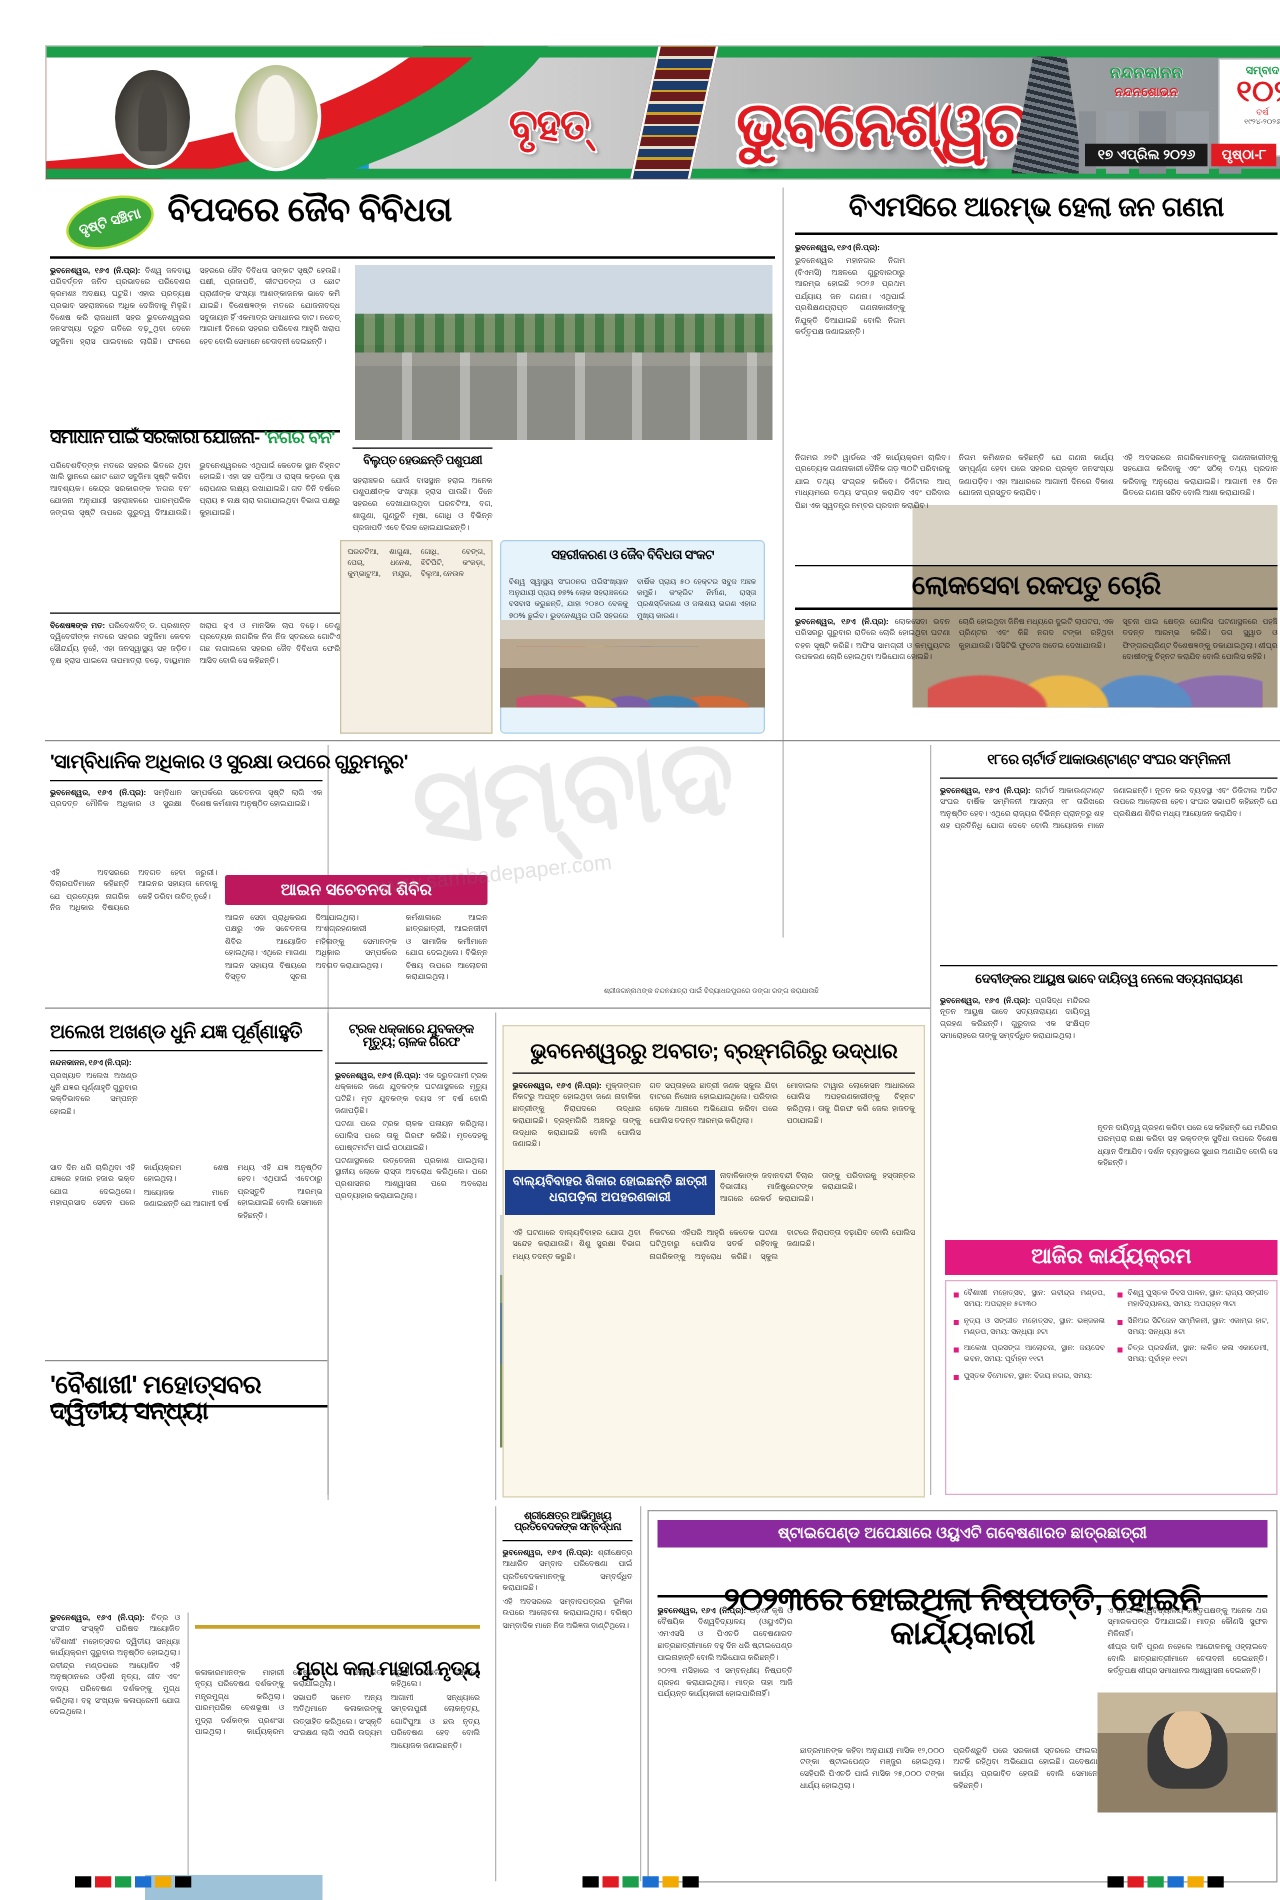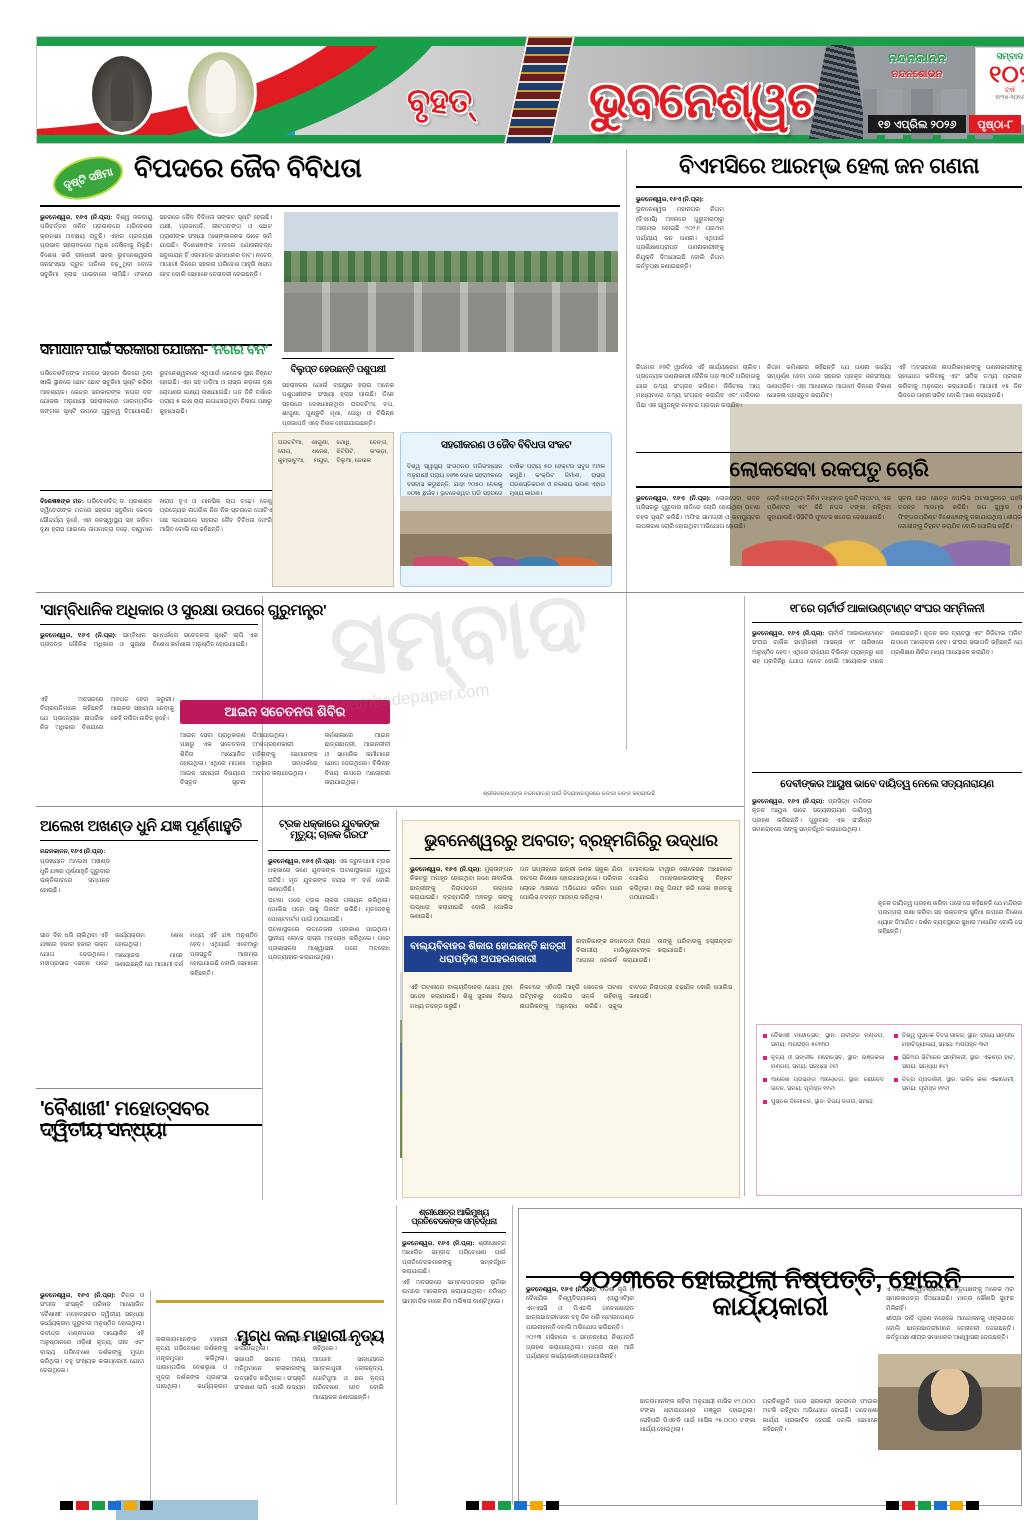--- a/index.html
+++ b/index.html
@@ -473,20 +473,21 @@
     <div>ଧରାପଡ଼ିଲା ଅପହରଣକାରୀ</div>
   </div>
 
   <div class="blk body-col" style="left:576px; top:936px; width:156px; height:40px; column-count:2;">ନାବାଳିକାଙ୍କ ଜବାନବନ୍ଦୀ ବିଚାର ବିଭାଗୀୟ ମାଜିଷ୍ଟ୍ରେଟଙ୍କ ଆଗରେ ରେକର୍ଡ କରାଯାଇଛି। ତାଙ୍କୁ ପରିବାରକୁ ହସ୍ତାନ୍ତର କରାଯାଇଛି।</div>
 
   <div class="blk body-col" style="left:410px; top:982px; width:322px; height:210px; column-count:3;">
     <p>ଏହି ଘଟଣାରେ ବାଲ୍ୟବିବାହର ଯୋଗ ଥିବା ସନ୍ଦେହ କରାଯାଉଛି। ଶିଶୁ ସୁରକ୍ଷା ବିଭାଗ ମଧ୍ୟ ତଦନ୍ତ କରୁଛି।</p>
     <p>ନିକଟରେ ଏହିପରି ଆହୁରି କେତେକ ଘଟଣା ଘଟିଥିବାରୁ ପୋଲିସ ସତର୍କ ରହିବାକୁ ନାଗରିକଙ୍କୁ ଅନୁରୋଧ କରିଛି। ସ୍କୁଲ ବାଟରେ ନିରାପତ୍ତା ବଢ଼ାଯିବ ବୋଲି ପୋଲିସ ଜଣାଇଛି।</p>
   </div>
 
+  <div class="blk bar-pink" style="left:756px; top:992px; width:266px; height:28px; font-size:17px; padding-top:3px;">ଆଜିର କାର୍ଯ୍ୟକ୍ରମ</div>
   <div class="blk" style="left:756px; top:1024px; width:266px; height:172px; border:1px solid #e2a9c8; padding:6px;">
     <ul class="ev-list" style="column-count:2; column-gap:10px;">
       <li>ବୈଶାଖୀ ମହୋତ୍ସବ, ସ୍ଥାନ: ରବୀନ୍ଦ୍ର ମଣ୍ଡପ, ସମୟ: ଅପରାହ୍ନ ୫ଟା୩୦</li>
       <li>ନୃତ୍ୟ ଓ ସଙ୍ଗୀତ ମହୋତ୍ସବ, ସ୍ଥାନ: ଭଞ୍ଜକଳା ମଣ୍ଡପ, ସମୟ: ସନ୍ଧ୍ୟା ୬ଟା</li>
       <li>ଆଲେଖ ପ୍ରସଙ୍ଗ ଆଲୋଚନା, ସ୍ଥାନ: ଜୟଦେବ ଭବନ, ସମୟ: ପୂର୍ବାହ୍ନ ୧୧ଟା</li>
       <li>ପୁସ୍ତକ ବିମୋଚନ, ସ୍ଥାନ: ବିଜୟ ନଗର, ସମୟ:</li>
       <li>ବିଶ୍ୱ ପୁସ୍ତକ ଦିବସ ପାଳନ, ସ୍ଥାନ: ରାଜ୍ୟ ସଙ୍ଗୀତ ମହାବିଦ୍ୟାଳୟ, ସମୟ: ଅପରାହ୍ନ ୩ଟା</li>
       <li>ସିନିଅର ସିଟିଜେନ ସମ୍ମିଳନୀ, ସ୍ଥାନ: ଏକାମ୍ର ହାଟ, ସମୟ: ସନ୍ଧ୍ୟା ୫ଟା</li>
       <li>ଚିତ୍ର ପ୍ରଦର୍ଶନୀ, ସ୍ଥାନ: ଲଳିତ କଳା ଏକାଡେମୀ, ସମୟ: ପୂର୍ବାହ୍ନ ୧୧ଟା</li>
     </ul>
@@ -519,20 +520,21 @@
   <div class="blk" style="left:402px; top:1232px; width:104px; height:1px;">
       <div class="rule-thin"></div>
     </div>
   <div class="blk body-col" style="left:402px; top:1238px; width:104px; height:264px;">
     <p><span class="lede">ଭୁବନେଶ୍ୱର, ୧୬ଏ (ନି.ପ୍ର):</span>
        <span>ଶ୍ରୀକ୍ଷେତ୍ର ଆଧାରିତ ସମ୍ବାଦ ପରିବେଷଣା ପାଇଁ ପ୍ରତିବେଦକମାନଙ୍କୁ ସମ୍ବର୍ଦ୍ଧିତ କରାଯାଇଛି।</span></p>
     <p>ଏହି ଅବସରରେ ସମ୍ବାଦପତ୍ରର ଭୂମିକା ଉପରେ ଆଲୋଚନା କରାଯାଇଥିଲା। ବରିଷ୍ଠ ସାମ୍ବାଦିକ ମାନେ ନିଜ ଅଭିଜ୍ଞତା ବାଣ୍ଟିଥିଲେ।</p>
   </div>
 
   <div class="blk" style="left:518px; top:1208px; width:504px; height:298px; border:1px solid #999;"></div>
+  <div class="blk bar-purple" style="left:526px; top:1216px; width:488px; height:22px; font-size:12.5px; padding-top:3px;">ଷ୍ଟାଇପେଣ୍ଡ ଅପେକ୍ଷାରେ ଓୟୁଏଟି ଗବେଷଣାରତ ଛାତ୍ରଛାତ୍ରୀ</div>
   <div class="blk hl-main" style="left:526px; top:1242px; width:488px; font-size:26px; text-align:center;margin-top:24px;">୨୦୨୩ରେ ହୋଇଥିଲା ନିଷ୍ପତ୍ତି, ହୋଇନି କାର୍ଯ୍ୟକାରୀ</div>
   <div class="blk" style="left:526px; top:1276px; width:488px; height:2px;">
       <div class="rule"></div>
     </div>
 
   <div class="blk body-col" style="left:526px; top:1284px; width:108px; height:216px;">
     <p><span class="lede">ଭୁବନେଶ୍ୱର, ୧୬ଏ (ନି.ପ୍ର):</span>
        <span>ଓଡ଼ିଶା କୃଷି ଓ ବୈଷୟିକ ବିଶ୍ୱବିଦ୍ୟାଳୟ (ଓୟୁଏଟି)ର ଏମଏସସି ଓ ପିଏଚଡି ଗବେଷଣାରତ ଛାତ୍ରଛାତ୍ରୀମାନେ ବହୁ ଦିନ ଧରି ଷ୍ଟାଇପେଣ୍ଡ ପାଇନାହାନ୍ତି ବୋଲି ଅଭିଯୋଗ କରିଛନ୍ତି।</span></p>
     <p>୨୦୨୩ ମସିହାରେ ଏ ସମ୍ବନ୍ଧୀୟ ନିଷ୍ପତ୍ତି ଗ୍ରହଣ କରାଯାଇଥିଲା। ମାତ୍ର ତାହା ଆଜି ପର୍ଯ୍ୟନ୍ତ କାର୍ଯ୍ୟକାରୀ ହୋଇପାରିନାହିଁ।</p>
   </div>

